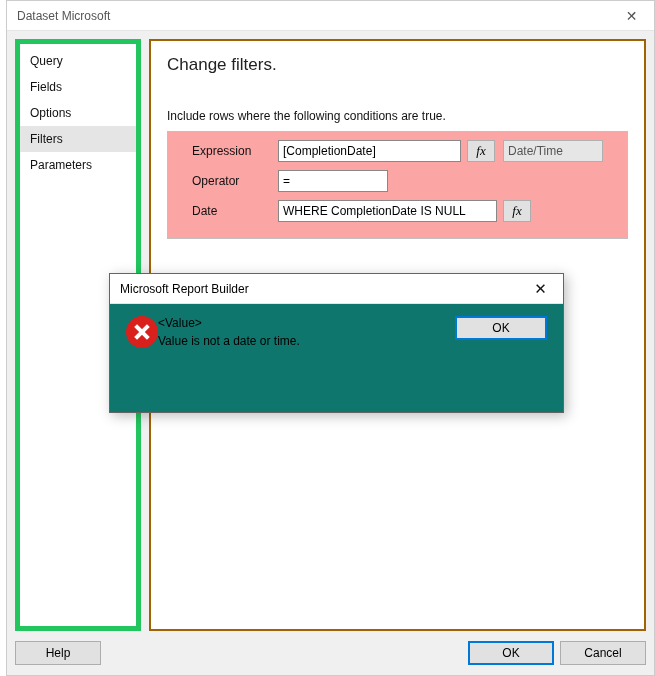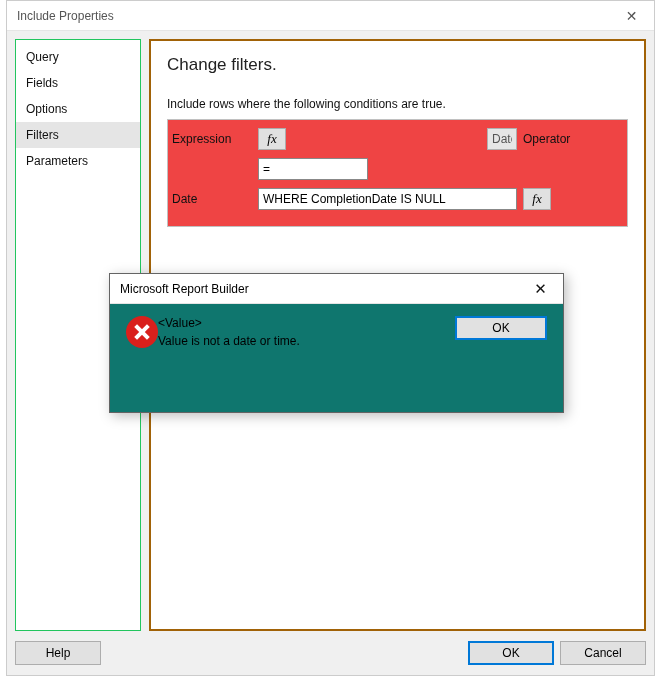--- a/index.html
+++ b/index.html
@@ -40,21 +40,21 @@
   .body {
     flex: 1;
     display: flex;
     padding: 8px 8px 6px 8px;
     gap: 8px;
     min-height: 0;
   }
   .sidebar {
     width: 126px;
     background: #fff;
-    border: 1px solid #22c55e;
+    border: 5px solid #22c55e;
     padding-top: 4px;
   }
   .sidebar-item {
     padding: 6px 10px;
     color: #111;
     cursor: default;
   }
   .sidebar-item.selected { background: #e5e5e5; }
   .main {
     flex: 1;
@@ -64,42 +64,42 @@
     display: flex;
     flex-direction: column;
   }
   .main-heading {
     font-size: 17px;
     font-weight: 400;
     color: #222;
     margin: 0 0 22px 0;
   }
   .instruction {
-    margin: 0 0 8px 0;
+    margin: 12px 0 8px 0;
     color: #111;
   }
   .btnrow {
     display: flex; gap: 6px; align-items: center;
     margin-bottom: 10px;
   }
   .btn {
     background: #e1e1e1;
     border: 1px solid #adadad;
     padding: 3px 10px;
     font-family: inherit;
     font-size: 12px;
     cursor: default;
     height: 24px;
     display: inline-flex; align-items: center; justify-content: center;
   }
   .btn.icon { width: 28px; padding: 0; color: #888; }
   .filter-panel {
-    background: #ef4444;
+    background: #fca5a5;
     border: 1px solid #c0c0c0;
-    padding: 8px 4px;
+    padding: 8px 24px;
     display: grid;
     grid-template-columns: 80px 1fr 30px 100px;
     row-gap: 8px;
     column-gap: 6px;
     align-items: center;
   }
   .lbl { color: #111; }
   .combo, .txt {
     height: 22px;
     border: 1px solid #888;
@@ -196,21 +196,21 @@
   .modal-ok {
     width: 92px;
     align-self: flex-start;
   }
 </style>
 </head>
 <body>
 
 <div class="window">
   <div class="titlebar">
-    <span class="titlebar-title">Include Properties</span>
+    <span class="titlebar-title">Dataset Microsoft</span>
     <div class="titlebar-close">
       <span>✕</span>
     </div>
   </div>
 
   <div class="body">
 
     <div class="sidebar">
       <div class="sidebar-item">
         <span>Query</span>
@@ -230,20 +230,21 @@
     </div>
 
     <div class="main">
       <h2 class="main-heading">Change filters.</h2>
       <p class="instruction">Include rows where the following conditions are true.</p>
 
 
       <div class="filter-panel">
 
         <span class="lbl">Expression</span>
+        <input class="combo" value="[CompletionDate]" style="">
         <div class="fx">
           <span>fx</span>
         </div>
         <input class="type-combo" disabled="" value="Date/Time" style="">
 
         <span class="lbl">Operator</span>
         <div style="grid-column:2 / span 3;">
           <input class="combo op-combo" value="=" style="">
         </div>
 

